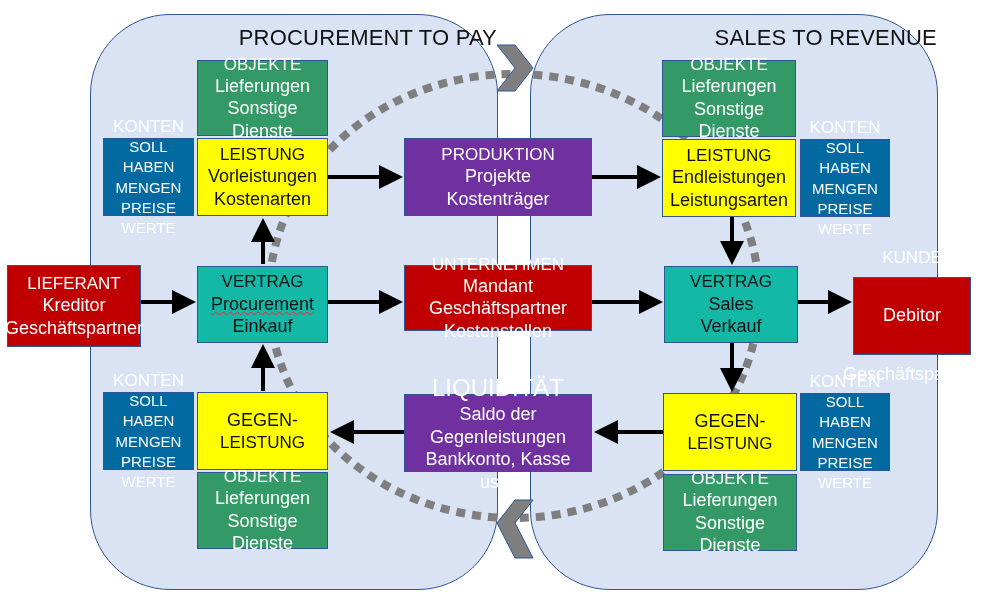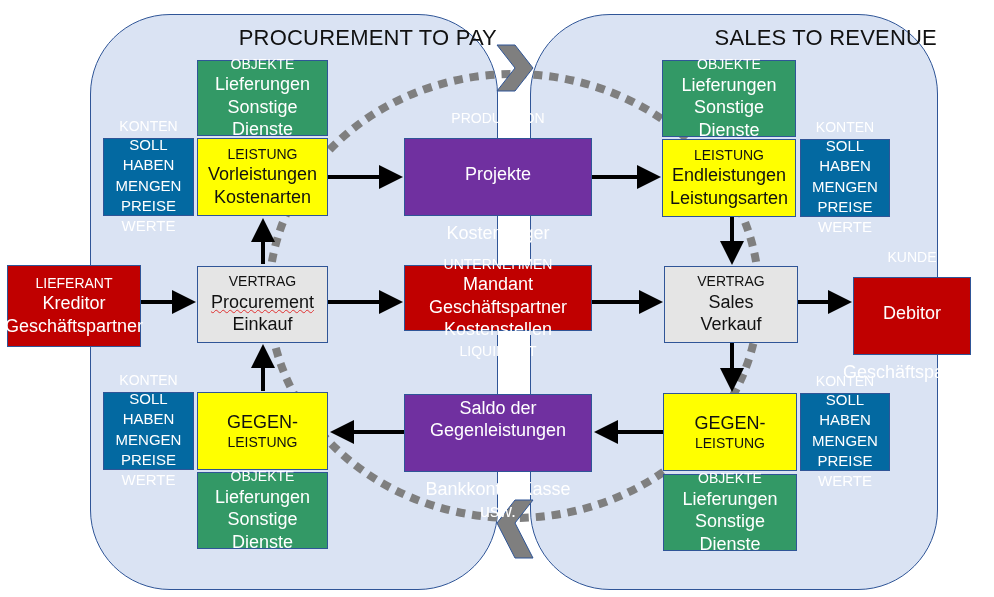--- a/index.html
+++ b/index.html
@@ -5,29 +5,29 @@
     html, body { margin:0; padding:0; background:#ffffff; }
     body { width:994px; height:597px; position:relative; overflow:hidden;
       font-family:"Liberation Sans", "DejaVu Sans", sans-serif; }
     .panel { position:absolute; background:#dae3f3; border:1.5px solid #2f5597; border-radius:80px; box-sizing:border-box; }
     #panel-left { left:90px; top:14px; width:408px; height:576px; }
     #panel-right { left:530px; top:14px; width:408px; height:576px; }
     .panel-title { position:absolute; top:10px; left:0; right:0; text-align:right; font-size:22px; color:#111; letter-spacing:0.2px; }
     svg.overlay { position:absolute; left:0; top:0; width:994px; height:597px; pointer-events:none; }
     .box { position:absolute; box-sizing:border-box; border:1.5px solid #2f5597; text-align:center;
       display:flex; flex-direction:column; justify-content:center; align-items:center; line-height:1.25; }
-    .box .t { font-size:14px; }
+    .box .t { font-size:17px; }
     .box .s { font-size:18px; }
     .box .k { font-size:15px; line-height:1.35; }
     .green { background:#339966; color:#fff; }
     .yellow { background:#ffff00; color:#111; }
     .blue { background:#0369a1; color:#fff; }
-    .orange { background:#e5e5e5; color:#111; }
+    .orange { background:#14b8a6; color:#111; }
     .red { background:#c00000; color:#fff; }
-    .purple { background:#7030a0; color:#fff;gap:36px; }
+    .purple { background:#7030a0; color:#fff; }
     .squiggle { text-decoration: underline wavy #e03030; text-decoration-thickness:1px; }
   </style>
 </head>
 <body>
 
 <div class="panel" id="panel-left">
   <div class="panel-title">PROCUREMENT TO PAY</div>
 </div>
 <div class="panel" id="panel-right">
   <div class="panel-title">SALES TO REVENUE</div>
@@ -92,21 +92,21 @@
   <div class="s">Projekte</div>
   <div class="s">Kostenträger</div>
 </div>
 <div class="box red" style="left:404px;top:265px;width:188px;height:66px;">
   <div class="t">UNTERNEHMEN</div>
   <div class="s">Mandant</div>
   <div class="s">Geschäftspartner</div>
   <div class="s">Kostenstellen</div>
 </div>
 <div class="box purple" style="left:404px;top:394px;width:188px;height:78px;">
-  <div class="t" style="font-size:14px;">LIQUIDITÄT</div>
+  <div class="t" style="font-size:24px;">LIQUIDITÄT</div>
   <div class="s">Saldo der Gegenleistungen</div>
   <div class="s">Bankkonto, Kasse usw.</div>
 </div>
 
 <div class="box green" style="left:662px;top:60px;width:134px;height:77px;">
   <div class="t">OBJEKTE</div>
   <div class="s">Lieferungen</div>
   <div class="s">Sonstige Dienste</div>
 </div>
 <div class="box yellow" style="left:662px;top:139px;width:134px;height:78px;">

